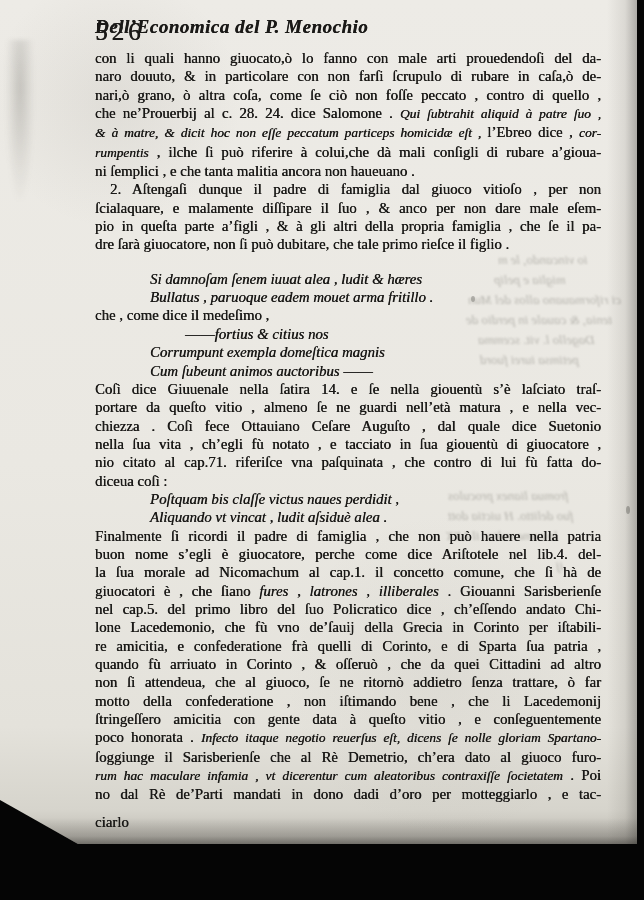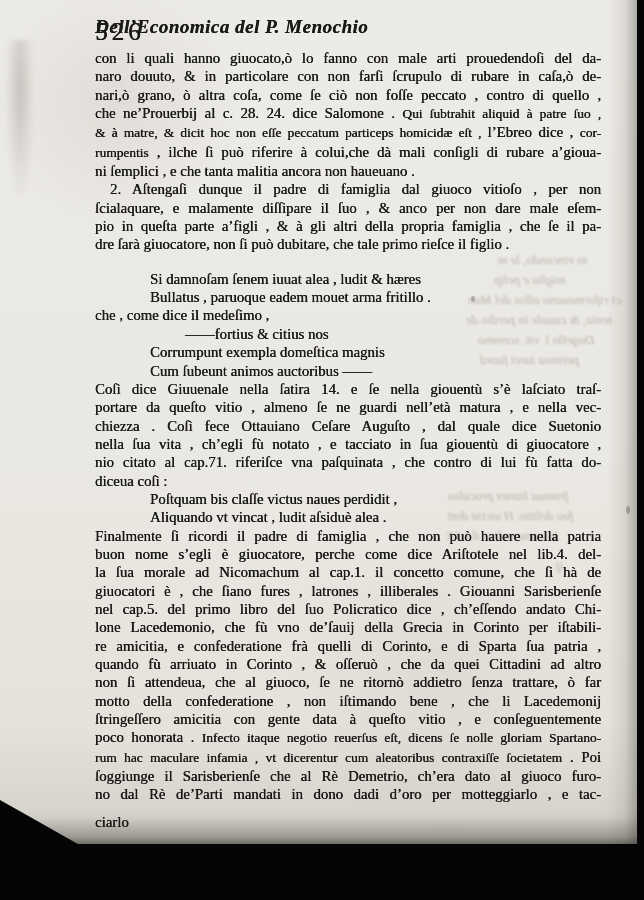--- a/index.html
+++ b/index.html
@@ -64,21 +64,21 @@
     position:absolute;left:95px;right:36px;top:49px;
     color:var(--ink);
     font-size:14.8px;
   }
   .line{
     line-height:18.35px;min-height:18.35px;
     text-shadow:0.35px 0 0 currentColor;
   }
   .line.j{text-align:justify;text-align-last:justify;}
   .line.l{text-align:left;}
-  .it{}
+  .it{font-style:italic;}
   .sm{font-size:13.4px;}
   .catchword{
     margin-top:9px;
     text-align:left;
     padding-right:62px;
     line-height:18.35px;
     color:var(--ink);
     text-shadow:0.35px 0 0 currentColor;
   }
   .bleed{
@@ -153,22 +153,22 @@
           <div class="line j"><span class="">la ſua morale ad Nicomachum al cap.1. il concetto comune, che ſi hà de</span></div>
           <div class="line j"><span class="">giuocatori è ,  che ſiano </span><span class="it ">fures , latrones , illiberales</span><span class=""> .  Giouanni Sarisberienſe</span></div>
           <div class="line j"><span class="">nel cap.5. del primo libro del ſuo Policratico dice , ch’eſſendo andato Chi-</span></div>
           <div class="line j"><span class="">lone Lacedemonio, che fù vno de’ſauij della Grecia in Corinto per iſtabili-</span></div>
           <div class="line j"><span class="">re amicitia, e confederatione frà quelli di Corinto, e di Sparta ſua patria ,</span></div>
           <div class="line j"><span class="">quando fù arriuato in Corinto , &amp; oſſeruò ,  che da quei Cittadini ad altro</span></div>
           <div class="line j"><span class="">non ſi attendeua, che al giuoco, ſe ne ritornò addietro ſenza trattare, ò far</span></div>
           <div class="line j"><span class="">motto della confederatione ,  non iſtimando bene ,  che li Lacedemonij</span></div>
           <div class="line j"><span class="">ſtringeſſero amicitia con gente data à queſto vitio ,  e conſeguentemente</span></div>
           <div class="line j"><span class="">poco honorata .  </span><span class="it sm">Infecto itaque negotio reuerſus eſt, dicens ſe nolle gloriam Spartano-</span></div>
+          <div class="line j"><span class="">ſoggiunge il Sarisberienſe che al Rè Demetrio, ch’era dato al giuoco furo-</span></div>
           <div class="line j"><span class="it sm">rum hac maculare infamia , vt dicerentur cum aleatoribus contraxiſſe ſocietatem</span><span class=""> . Poi</span></div>
-          <div class="line j"><span class="">ſoggiunge il Sarisberienſe che al Rè Demetrio, ch’era dato al giuoco furo-</span></div>
           <div class="line j"><span class="">no dal Rè de’Parti mandati in dono dadi d’oro per motteggiarlo ,  e tac-</span></div>
         </div>
       <div class="catchword">ciarlo</div>
     </div>
 
     <div class="shade-right"></div>
     <div class="shade-bottom"></div>
   </div>
 </div>
 

